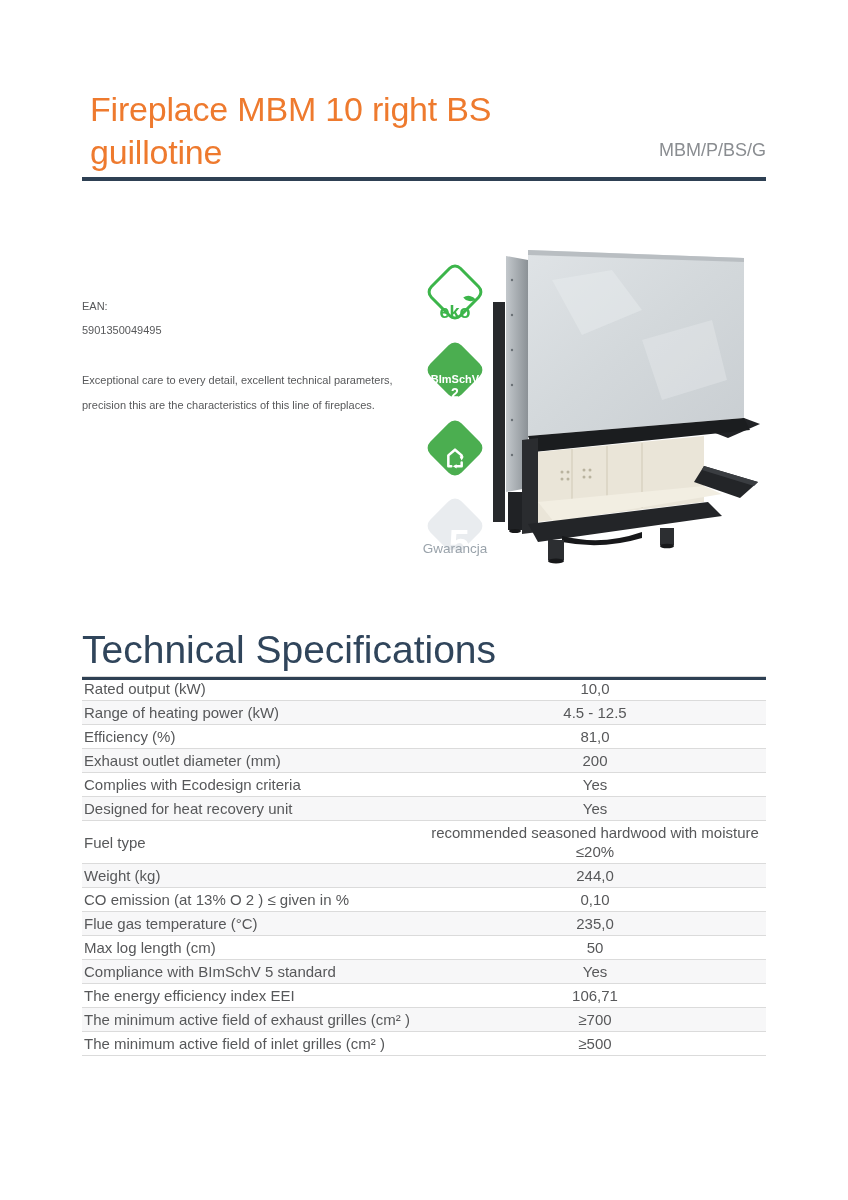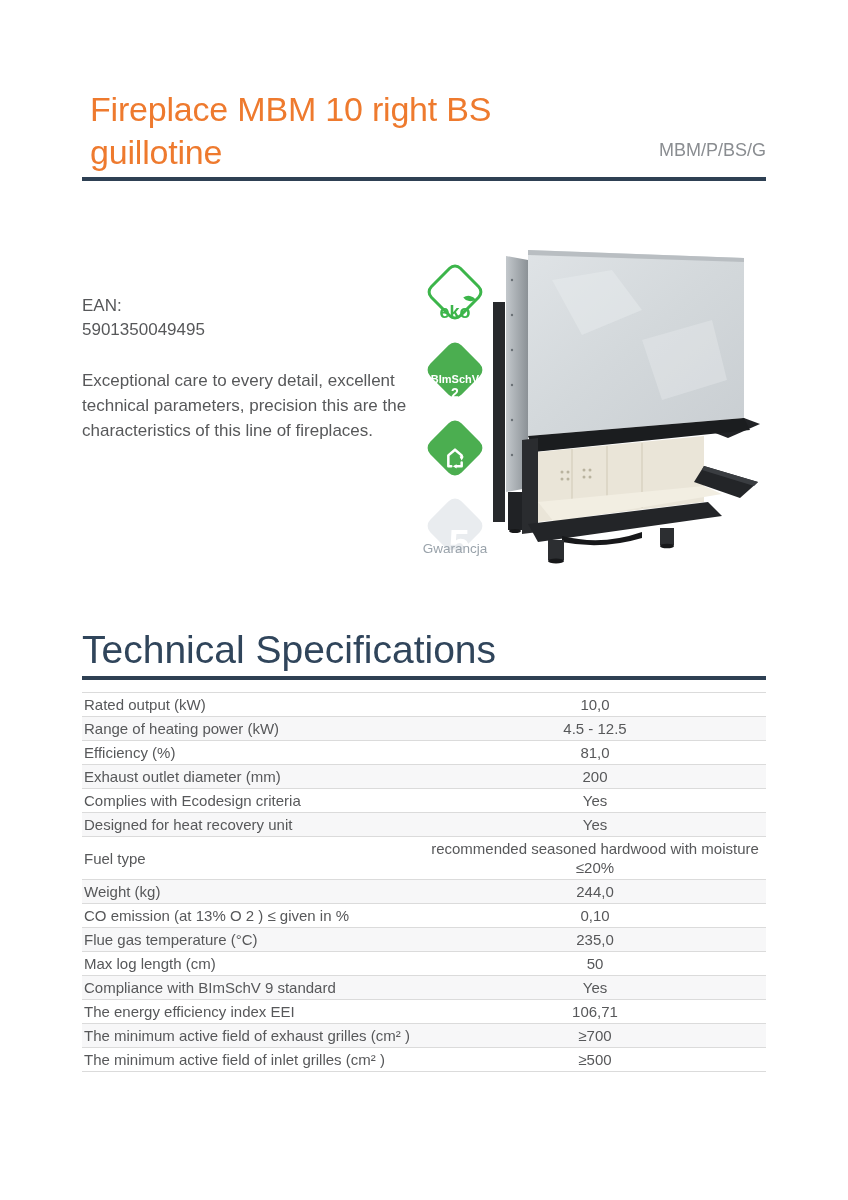--- a/index.html
+++ b/index.html
@@ -16,21 +16,21 @@
   .product-code{
     position:absolute;left:82px;top:140px;width:684px;text-align:right;
     font-size:18px;color:#8A8D91;
   }
   .header-rule{
     position:absolute;left:82px;top:177px;width:684px;height:4px;background:#2E4053;
   }
   
   .info{
     position:absolute;left:82px;top:294px;width:350px;
-    font-size:17px;line-height:24px;color:#57585A;
+    font-size:11px;line-height:24px;color:#57585A;
   }
   .info .description{margin-top:26px;line-height:25px;}
   
   .badges{position:absolute;left:424px;top:261px;width:62px;}
   .badge{
     position:relative;width:62px;height:62px;margin-bottom:16px;
     display:flex;align-items:flex-end;justify-content:center;
   }
   .badge-diamond{
     position:absolute;left:9px;top:9px;width:44px;height:44px;
@@ -54,21 +54,21 @@
   
   .product-image{position:absolute;left:492px;top:240px;width:274px;height:324px;}
   
   .specs-heading{
     position:absolute;left:82px;top:628px;font-size:39px;font-weight:500;color:#30455B;
   }
   .specs-rule{
     position:absolute;left:82px;top:676px;width:684px;height:3.5px;background:#2E4053;
   }
   table.specs{
-    position:absolute;left:82px;top:692px;width:684px;
+    position:absolute;left:82px;top:676px;width:684px;
     border-collapse:collapse;font-size:15px;color:#57585A;
     border-bottom:1px solid #DBDBDB;
   }
   table.specs td{
     border-top:1px solid #DBDBDB;padding:2px 2px;line-height:19px;vertical-align:middle;
   }
   table.specs tr:nth-child(even){background:#F7F7F8;}
   td.spec-label{width:50%;text-align:left;}
   td.spec-value{width:50%;text-align:center;white-space:pre-line;}
 </style>
@@ -231,21 +231,21 @@
         </tr>
         <tr>
           <td class="spec-label">Flue gas temperature (°C)</td>
           <td class="spec-value">235,0</td>
         </tr>
         <tr>
           <td class="spec-label">Max log length (cm)</td>
           <td class="spec-value">50</td>
         </tr>
         <tr>
-          <td class="spec-label">Compliance with BImSchV 9 standard</td>
+          <td class="spec-label">Compliance with BImSchV 5 standard</td>
           <td class="spec-value">Yes</td>
         </tr>
         <tr>
           <td class="spec-label">The energy efficiency index EEI</td>
           <td class="spec-value">106,71</td>
         </tr>
         <tr>
           <td class="spec-label">The minimum active field of exhaust grilles (cm² )</td>
           <td class="spec-value">≥700</td>
         </tr>

